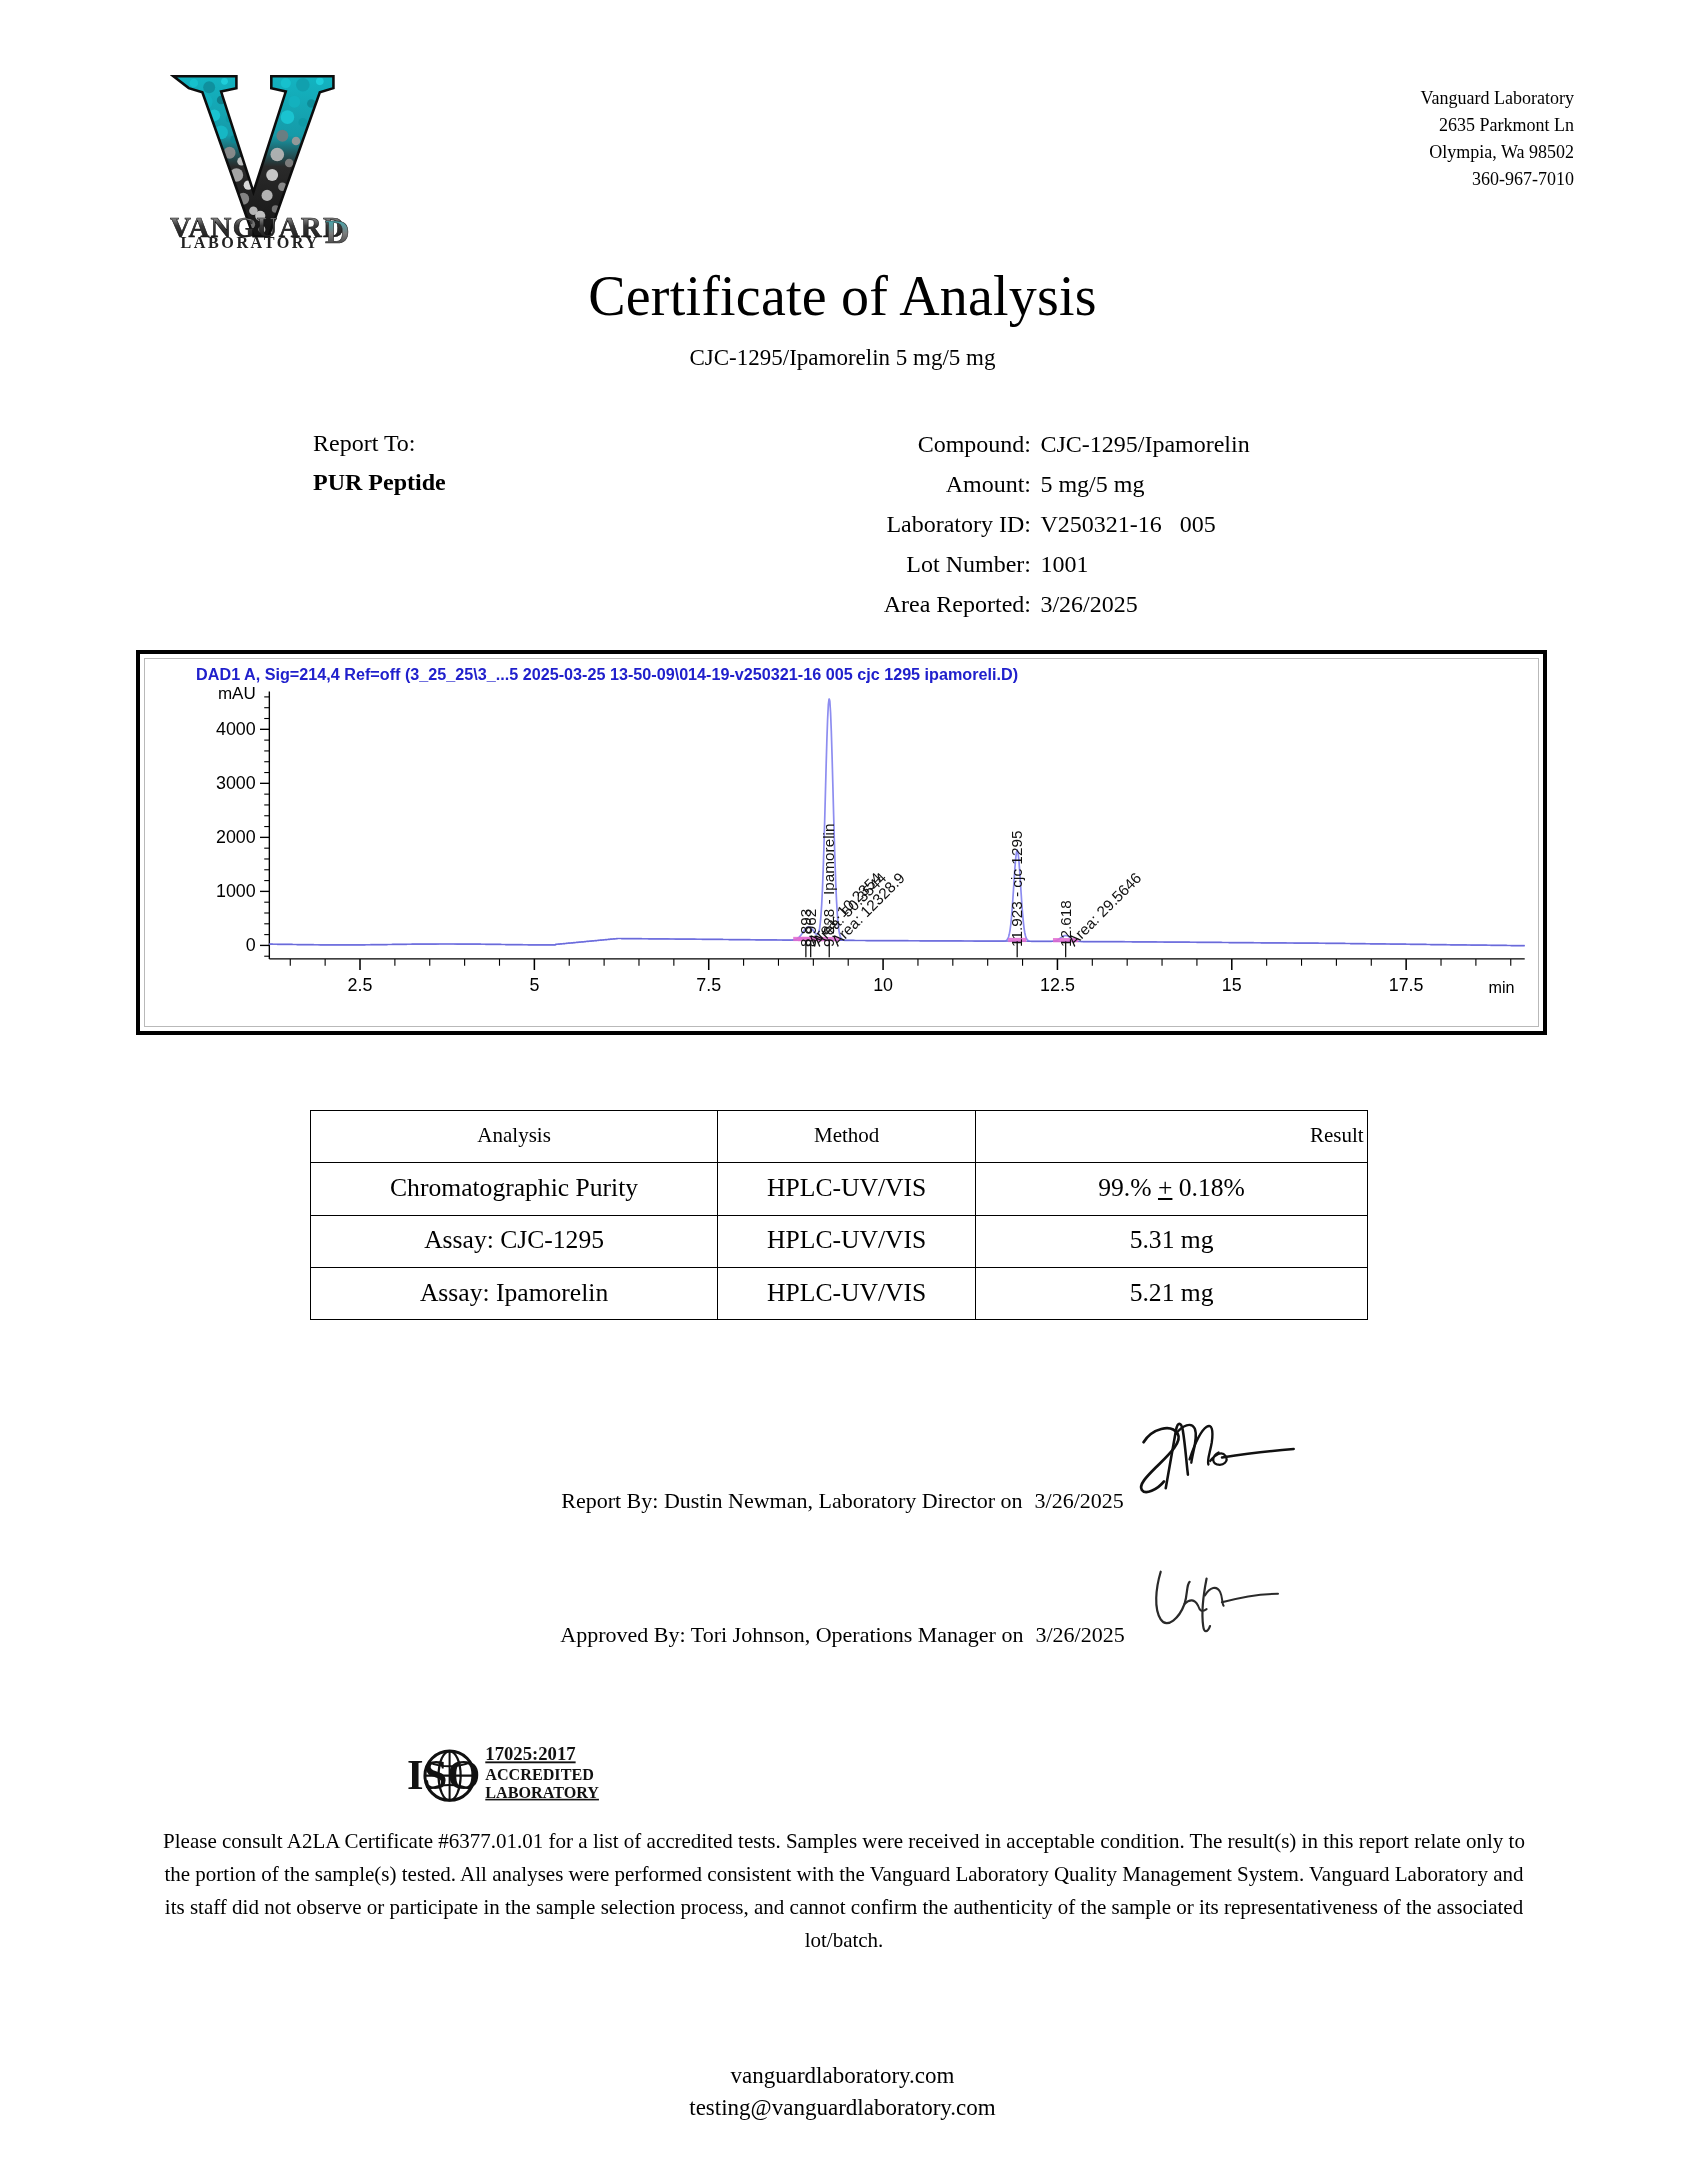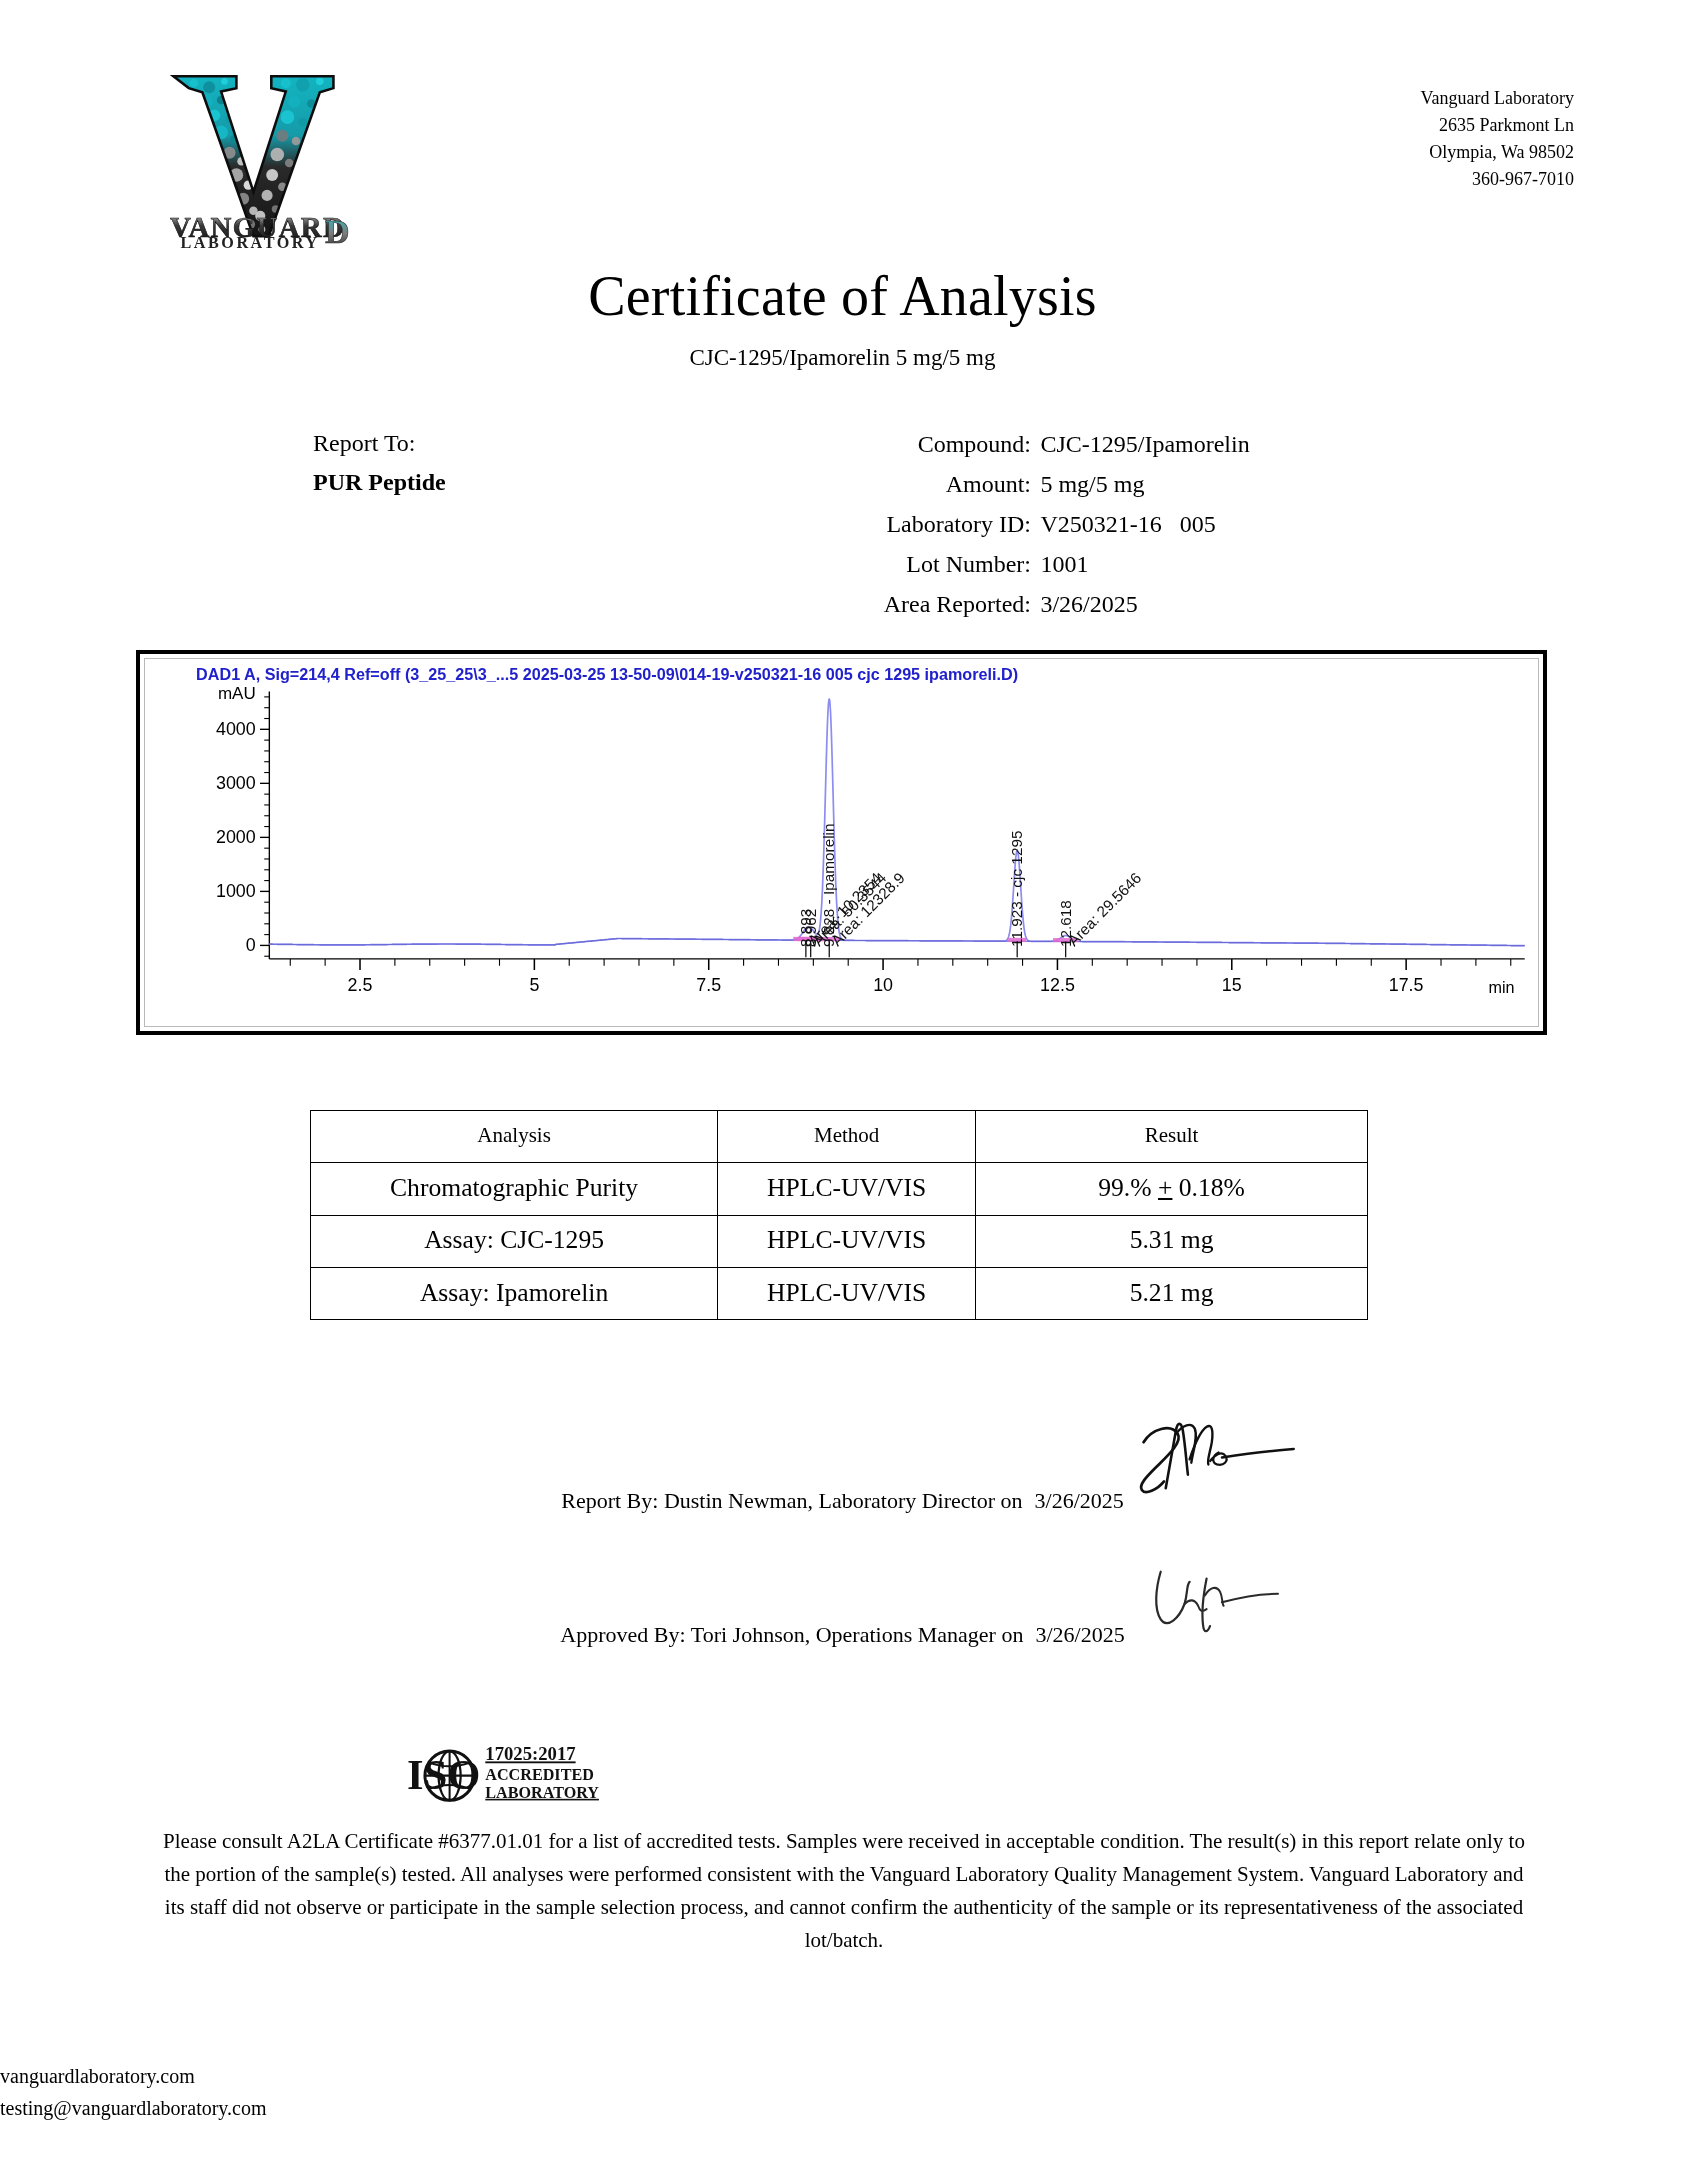--- a/index.html
+++ b/index.html
@@ -129,21 +129,21 @@
   .results-table td {
     border: 1.7px solid #000000;
     text-align: center;
     padding: 6.8px 3.4px 8.5px 3.4px;
     height: 36px;
     font-weight: normal;
   }
   .results-table th { font-weight: normal; font-size: 21px; }
   .results-table .col-analysis { width: 407px; }
   .results-table .col-method   { width: 256px; }
-  .results-table .col-result   { width: 395px; }
+  .results-table .col-result   { width: 395px; text-align: right; }
   .plusminus { text-decoration: underline; }
 
   
   .sig-block { position: absolute; left: 0; right: 0; }
   .sig1 { top: 1440px; }
   .sig2 { top: 1580px; }
   .sig-img { position: absolute; }
   .sig-line {
     position: absolute;
     width: 100%;
@@ -171,22 +171,22 @@
     text-align: center;
     font-size: 21px;
     line-height: 33px;
   }
 
   
   .footer {
     position: absolute;
     left: 0; right: 0;
     top: 2060px;
-    text-align: left;
-    font-size: 20px;
+    text-align: center;
+    font-size: 23px;
     line-height: 32px;
   }
 </style>
 </head>
 <body>
 
 <div class="header">
 
   <div class="logo-wrap">
     <svg class="logo-v" width="213" height="183" viewBox="0 0 250 215">

